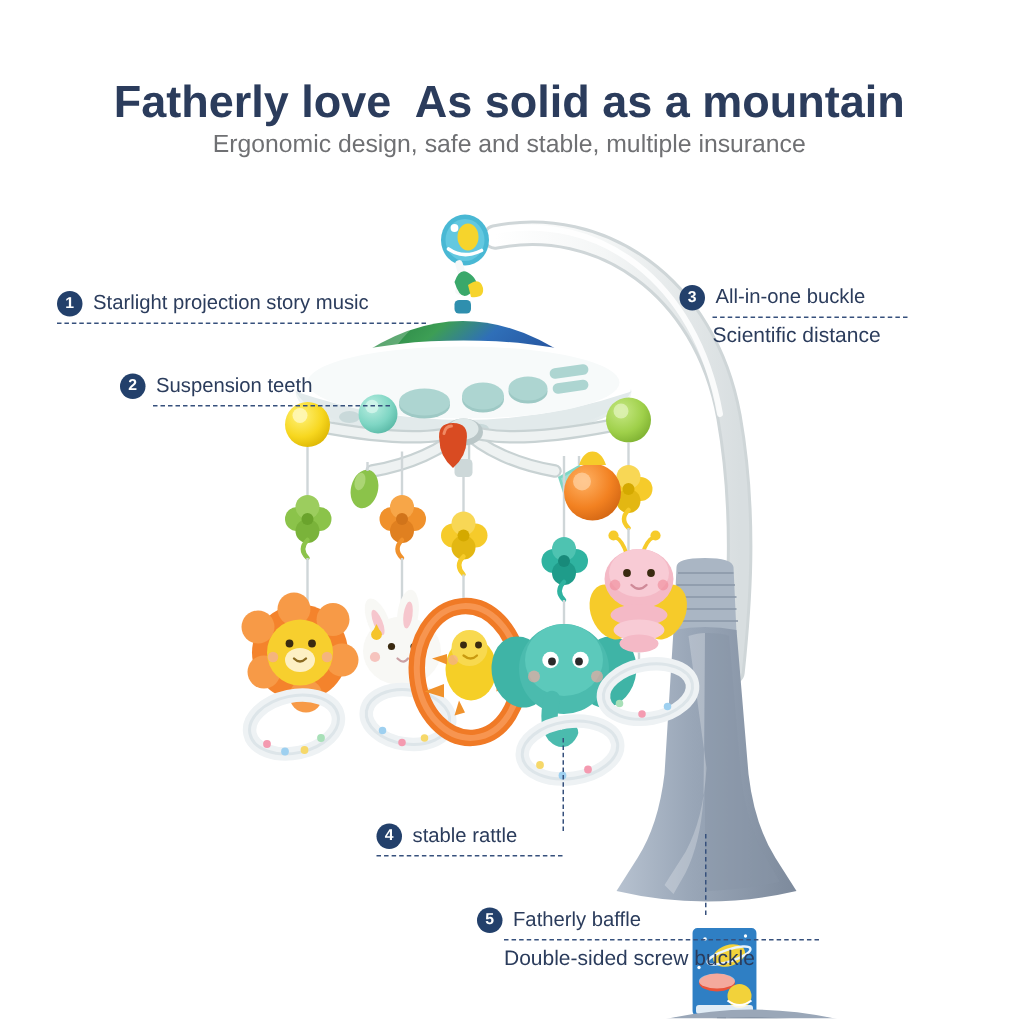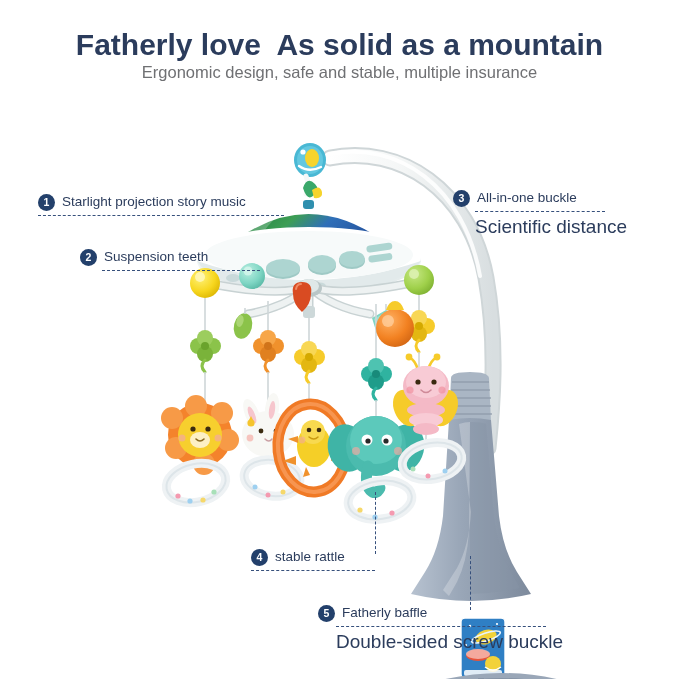--- a/index.html
+++ b/index.html
@@ -13,21 +13,21 @@
     position: relative;
     overflow: hidden;
     font-family: "Liberation Sans", sans-serif;
     -webkit-font-smoothing: antialiased;
   }
 
   
   #header {
     position: absolute;
     left: 0;
-    top: 28px;
+    top: 52px;
     width: 679px;
     text-align: center;
   }
   #main-title {
     font-size: 30px;
     font-weight: 700;
     color: #2b3c5c;
     letter-spacing: 0px;
     line-height: 1.12;
     white-space: pre;
@@ -74,21 +74,21 @@
     display: flex;
     align-items: center;
     justify-content: center;
     margin-right: 7px;
     line-height: 1;
   }
   .c-label { white-space: nowrap; text-align: right; }
   .c-sub {
     white-space: nowrap;
     color: #2b3c5c;
-    font-size: 19px;
+    font-size: 14px;
   }
   .dashline {
     height: 0;
     border-top: 1.6px dashed #36507c;
     margin: 4px 0 3px 0;
   }
 
   #callout-1 { left: 38px;  top: 194px; }
   #callout-1 .dashline { width: 246px; margin-left: 0px; }
 
@@ -98,21 +98,21 @@
 
   #callout-3 { left: 453px; top: 190px; }
   #callout-3 .dashline { width: 130px; margin-left: 22px; }
   #callout-3 .c-sub { padding-left: 22px; }
 
   #callout-4 { left: 251px; top: 549px; }
   #callout-4 .dashline { width: 124px; margin-left: 0px; }
 
   #callout-5 { left: 318px; top: 605px; }
   #callout-5 .dashline { width: 210px; margin-left: 18px; }
-  #callout-5 .c-sub { padding-left: 18px; text-align: center; }
+  #callout-5 .c-sub { padding-left: 18px; }
 
   
   .leader {
     position: absolute;
     border-left: 1.6px dashed #36507c;
   }
   #leader-4 { left: 375px; top: 492px; height: 62px; }
   #leader-5 { left: 470px; top: 556px; height: 54px; }
 </style>
 </head>

